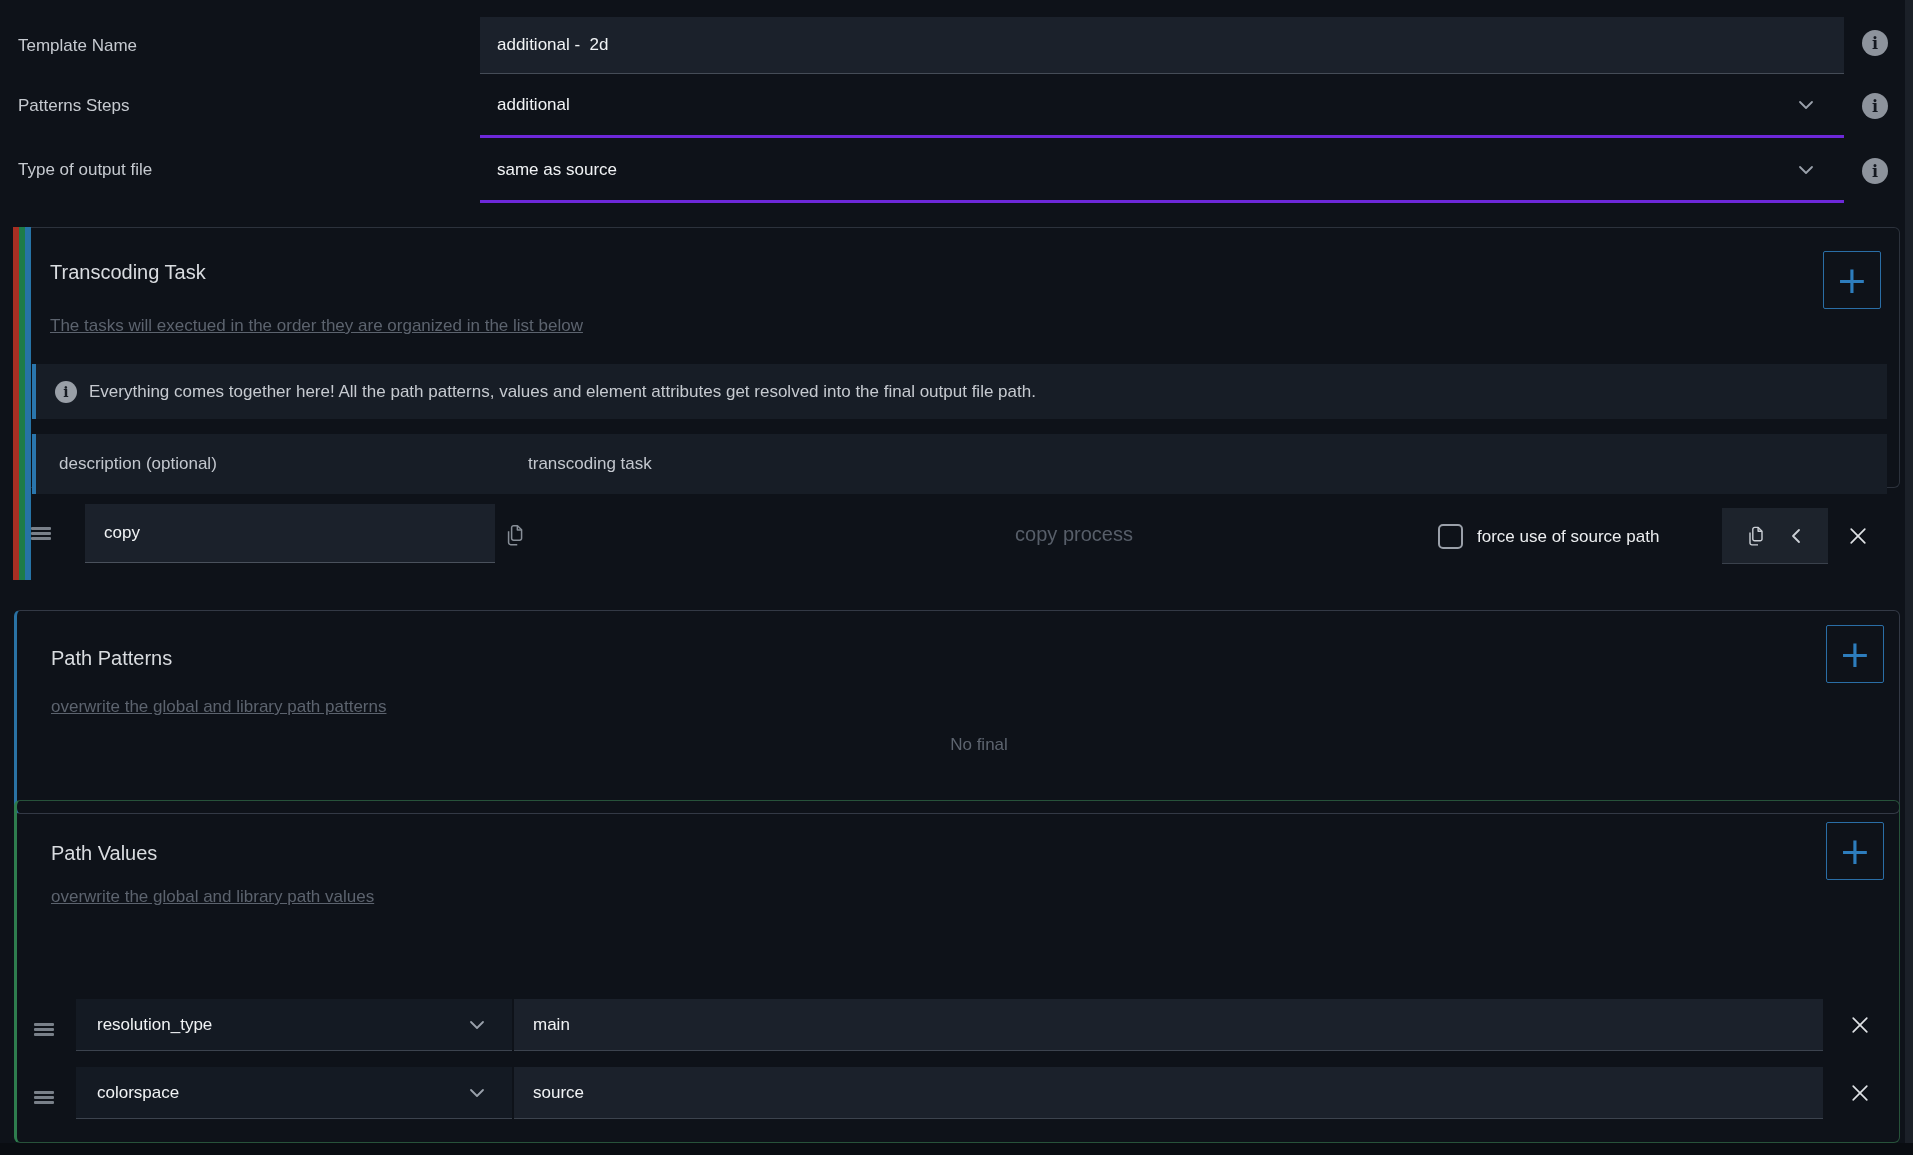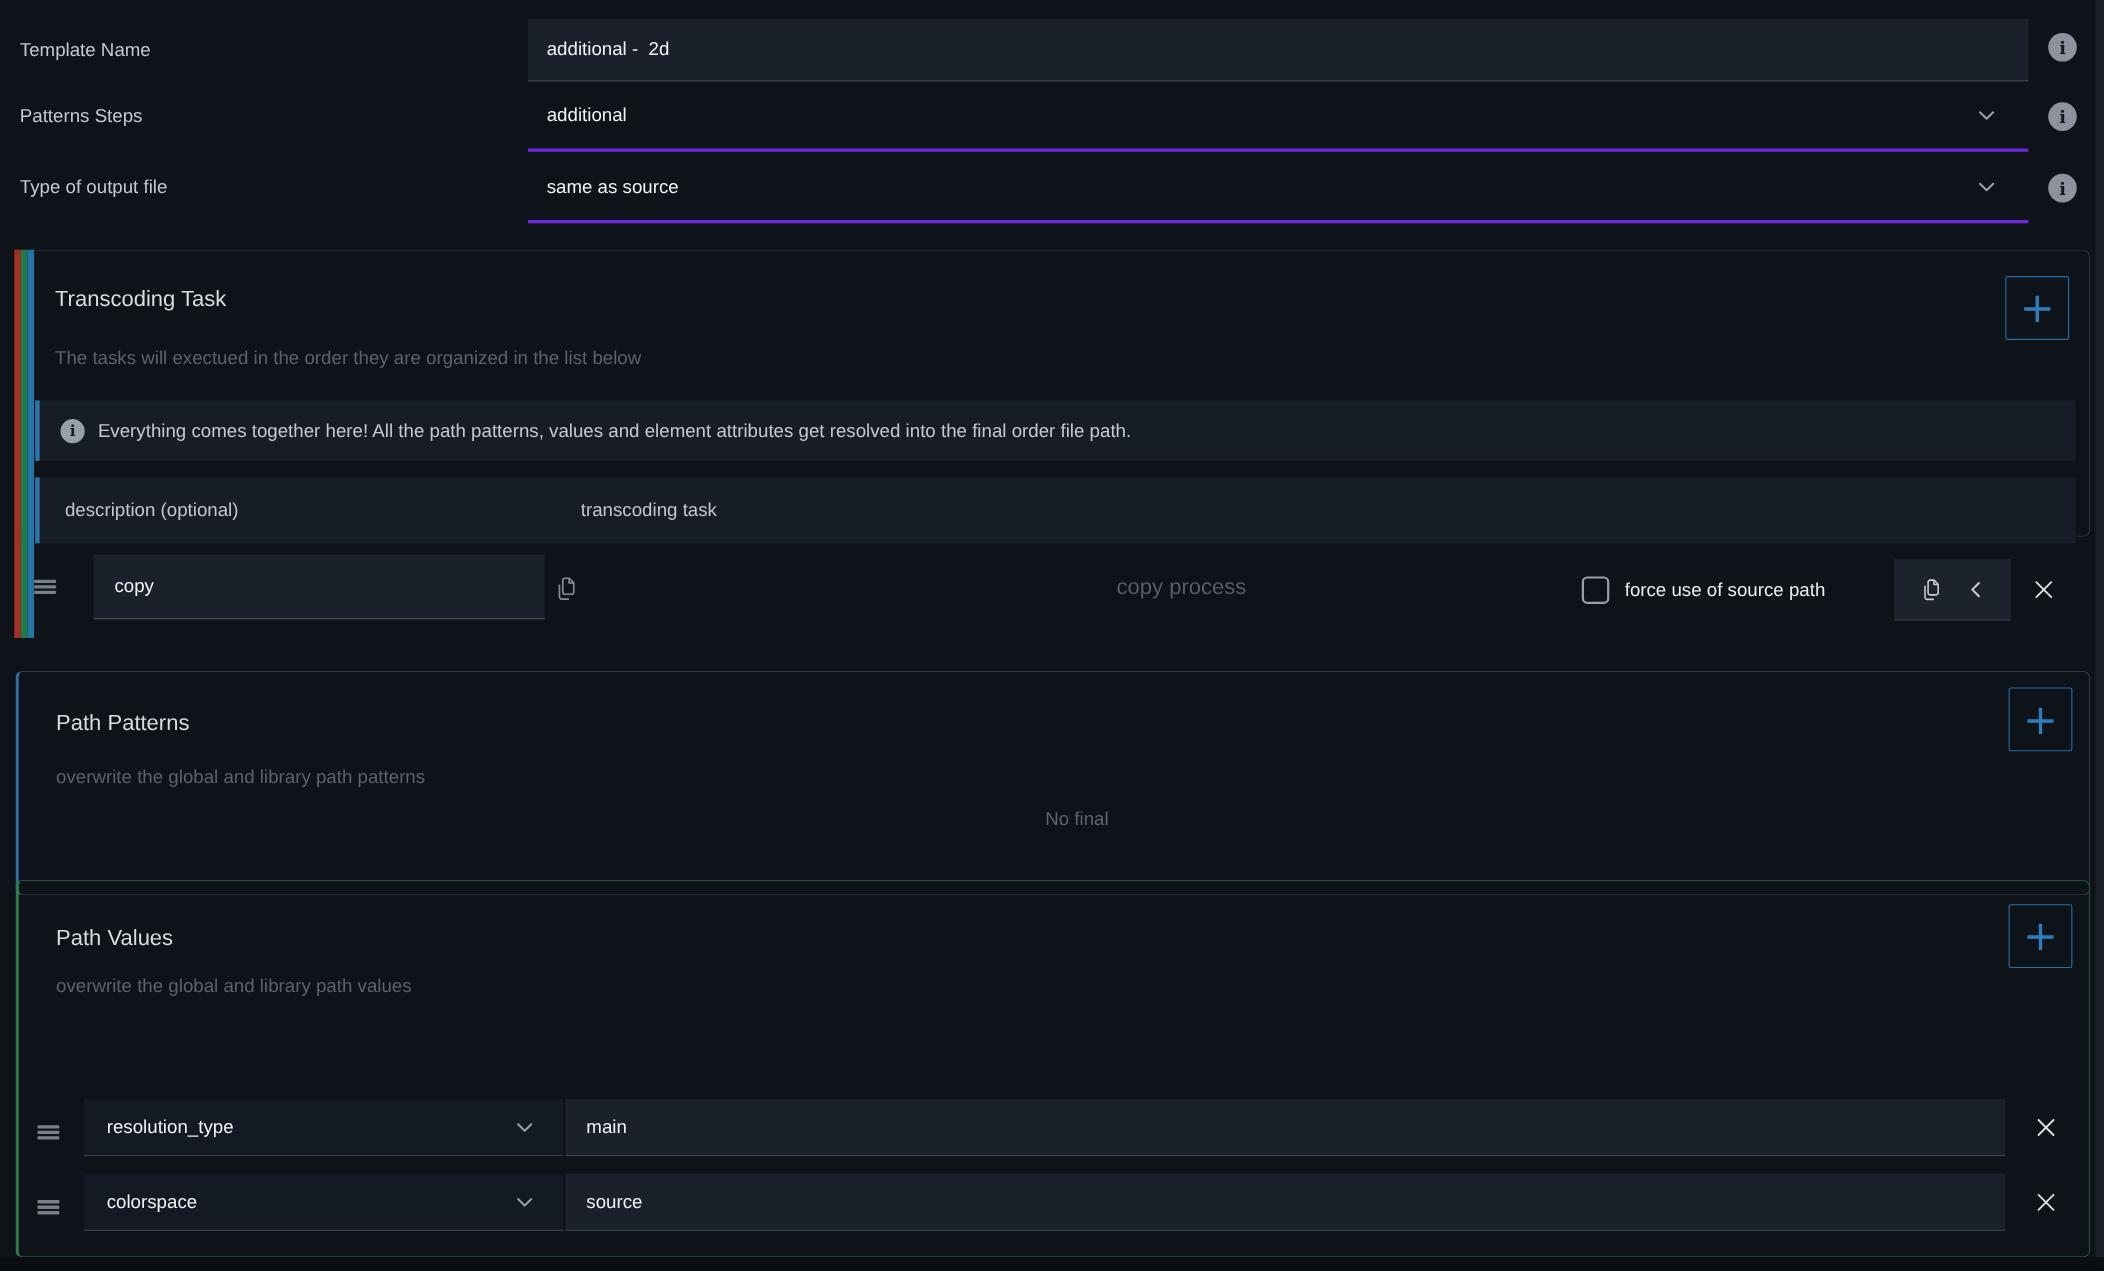--- a/index.html
+++ b/index.html
@@ -27,21 +27,21 @@
   .info-btn {
     width:26px; height:26px; border-radius:50%; background:#8d939c;
     color:#141820; display:flex; align-items:center; justify-content:center;
     font-weight:bold; font-size:16px; font-family:"DejaVu Serif", serif;
     left:1862px; cursor:pointer;
   }
 
   
   .panel { position:absolute; left:14px; width:1886px; border-radius:6px; }
   .panel-title { left:36px; height:26px; line-height:26px; font-size:20px; color:#d9dce0; }
-  .panel-sub   { left:36px; height:20px; line-height:20px; font-size:17px; color:#5c636e; }
+  .panel-sub   { left:36px; height:20px; line-height:20px; font-size:17px; color:#5c636e;text-decoration:underline; }
   .add-btn {
     position:absolute; left:1809px; width:58px; height:58px;
     border:1px solid #2a6ea6; border-radius:2px; background:transparent;
     color:#2d7dbd; font-size:38px; line-height:54px; text-align:center;
     font-family:"DejaVu Sans", sans-serif; cursor:pointer; padding:0;
   }
 
   .transcoding { top:227px; height:261px; border:1px solid #2c323c; border-left:none; }
   .stripes { position:absolute; left:-1px; top:-1px; width:18px; height:353px; display:flex; }
   .stripes div { width:6px; height:100%; }
@@ -175,21 +175,21 @@
       <div class="stripe-green"></div>
       <div class="stripe-blue"></div>
     </div>
 
     <div class="abs panel-title" style="top:31px">Transcoding Task</div>
     <button class="add-btn" style="top:23px">+</button>
     <div class="abs panel-sub" style="top:88px">The tasks will exectued in the order they are organized in the list below</div>
 
     <div class="blue-row banner">
       <span class="binfo">i</span>
-      <span>Everything comes together here! All the path patterns, values and element attributes get resolved into the final order file path.</span>
+      <span>Everything comes together here! All the path patterns, values and element attributes get resolved into the final output file path.</span>
     </div>
 
     <div class="blue-row hdr-row t-hdr">
       <span class="hdr-col1">description (optional)</span>
       <span class="hdr-col2">transcoding task</span>
     </div>
 
     <div class="abs drag" style="left:17px; top:525px; top:297px">
       <div></div>
         <div></div>

